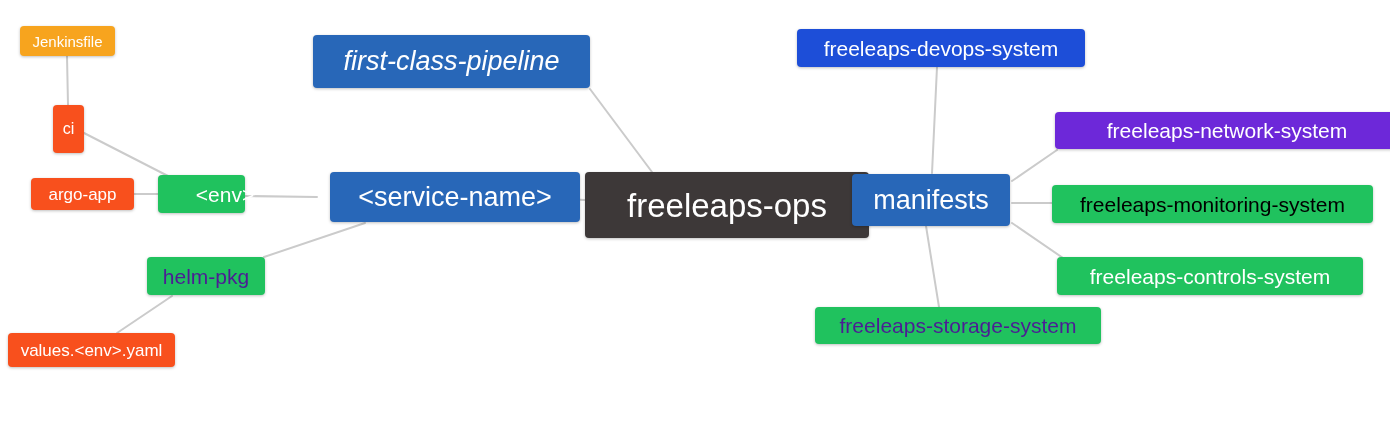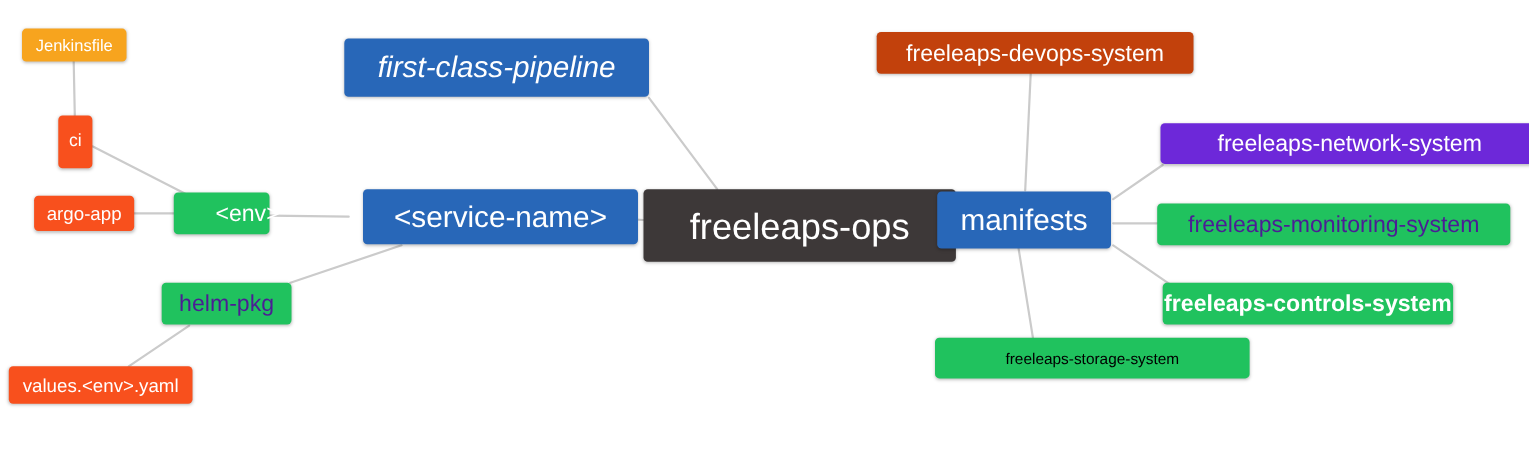--- a/index.html
+++ b/index.html
@@ -58,22 +58,22 @@
       <line x1="1012" y1="223" x2="1063" y2="258" stroke="#CBCBCB" stroke-width="2" stroke-linecap="round"></line>
       <line x1="926" y1="226" x2="939" y2="307" stroke="#CBCBCB" stroke-width="2" stroke-linecap="round"></line>
     </svg>
 
 <div class="node" style="left: 585px; top: 172px; width: 284px; height: 66px; font-size: 33px; background: rgb(61, 56, 56); color: rgb(255, 255, 255);">freeleaps-ops</div>
     <div class="node" style="left: 313px; top: 35px; width: 277px; height: 53px; font-size: 27px; background: rgb(40, 103, 184); color: rgb(255, 255, 255); font-style: italic;">first-class-pipeline</div>
     <div class="node" style="left: 317px; top: 172px; width: 250px; height: 50px; font-size: 27px; background: rgb(40, 103, 184); color: rgb(255, 255, 255); margin-left: 13px;">&lt;service-name&gt;</div>
     <div class="node" style="left: 852px; top: 174px; width: 158px; height: 52px; font-size: 27px; background: rgb(40, 103, 184); color: rgb(255, 255, 255);">manifests</div>
     <div class="node" style="left: 158px; top: 175px; width: 87px; height: 38px; font-size: 21px; background: rgb(32, 194, 94); color: rgb(255, 255, 255); padding-left: 47px;">&lt;env&gt;</div>
     <div class="node" style="left: 147px; top: 257px; width: 118px; height: 38px; font-size: 21px; background: rgb(32, 194, 94); color: #4c1d95;">helm-pkg</div>
-    <div class="node" style="left: 797px; top: 29px; width: 288px; height: 38px; font-size: 21px; background: #c2410c; color: rgb(255, 255, 255);">freeleaps-devops-system</div>
+    <div class="node" style="left: 797px; top: 29px; width: 288px; height: 38px; font-size: 21px; background: #1d4ed8; color: rgb(255, 255, 255);">freeleaps-devops-system</div>
     <div class="node" style="left: 1055px; top: 112px; width: 344px; height: 37px; font-size: 21px; background: #6d28d9; color: rgb(255, 255, 255);">freeleaps-network-system</div>
-    <div class="node" style="left: 1052px; top: 185px; width: 321px; height: 38px; font-size: 21px; background: rgb(32, 194, 94); color: #4c1d95;">freeleaps-monitoring-system</div>
-    <div class="node" style="left: 1057px; top: 257px; width: 264px; height: 38px; font-size: 21px; background: rgb(32, 194, 94); color: rgb(255, 255, 255); font-weight: bold;">freeleaps-controls-system</div>
-    <div class="node" style="left: 815px; top: 307px; width: 286px; height: 37px; font-size: 14px; background: rgb(32, 194, 94); color: #000000; margin-left: 35px;">freeleaps-storage-system</div>
+    <div class="node" style="left: 1052px; top: 185px; width: 321px; height: 38px; font-size: 21px; background: rgb(32, 194, 94); color: #000000;">freeleaps-monitoring-system</div>
+    <div class="node" style="left: 1057px; top: 257px; width: 306px; height: 38px; font-size: 21px; background: rgb(32, 194, 94); color: rgb(255, 255, 255);">freeleaps-controls-system</div>
+    <div class="node" style="left: 815px; top: 307px; width: 286px; height: 37px; font-size: 21px; background: rgb(32, 194, 94); color: #4c1d95;">freeleaps-storage-system</div>
     <div class="node" style="left: 53px; top: 105px; width: 31px; height: 48px; font-size: 16px; background: rgb(248, 80, 29); color: rgb(255, 255, 255);">ci</div>
-    <div class="node" style="left: 31px; top: 178px; width: 91px; height: 32px; font-size: 17px; background: rgb(248, 80, 29); color: rgb(255, 255, 255);">argo-app</div>
+    <div class="node" style="left: 31px; top: 178px; width: 103px; height: 32px; font-size: 17px; background: rgb(248, 80, 29); color: rgb(255, 255, 255);">argo-app</div>
     <div class="node" style="left: 8px; top: 333px; width: 167px; height: 34px; font-size: 17px; background: rgb(248, 80, 29); color: rgb(255, 255, 255);">values.&lt;env&gt;.yaml</div>
     <div class="node" style="left: 20px; top: 26px; width: 95px; height: 30px; font-size: 15px; background: rgb(247, 164, 30); color: rgb(255, 255, 255);">Jenkinsfile</div>
   </div>
 
 </body></html>

